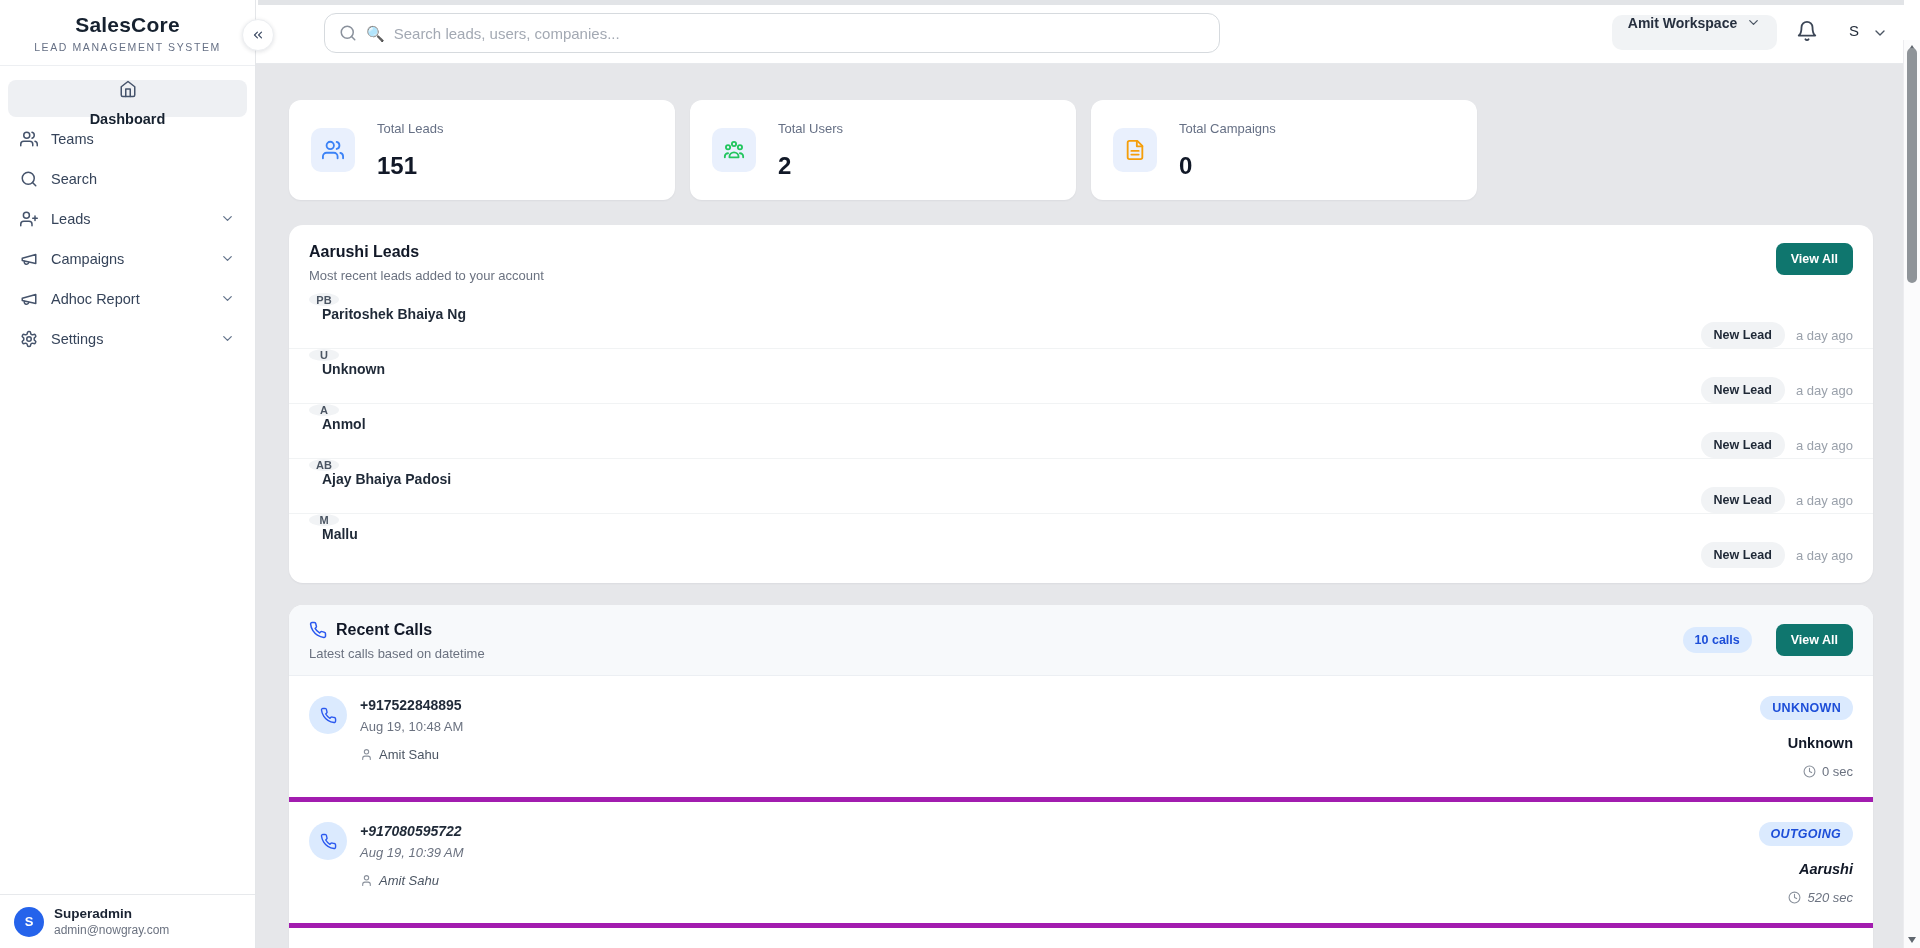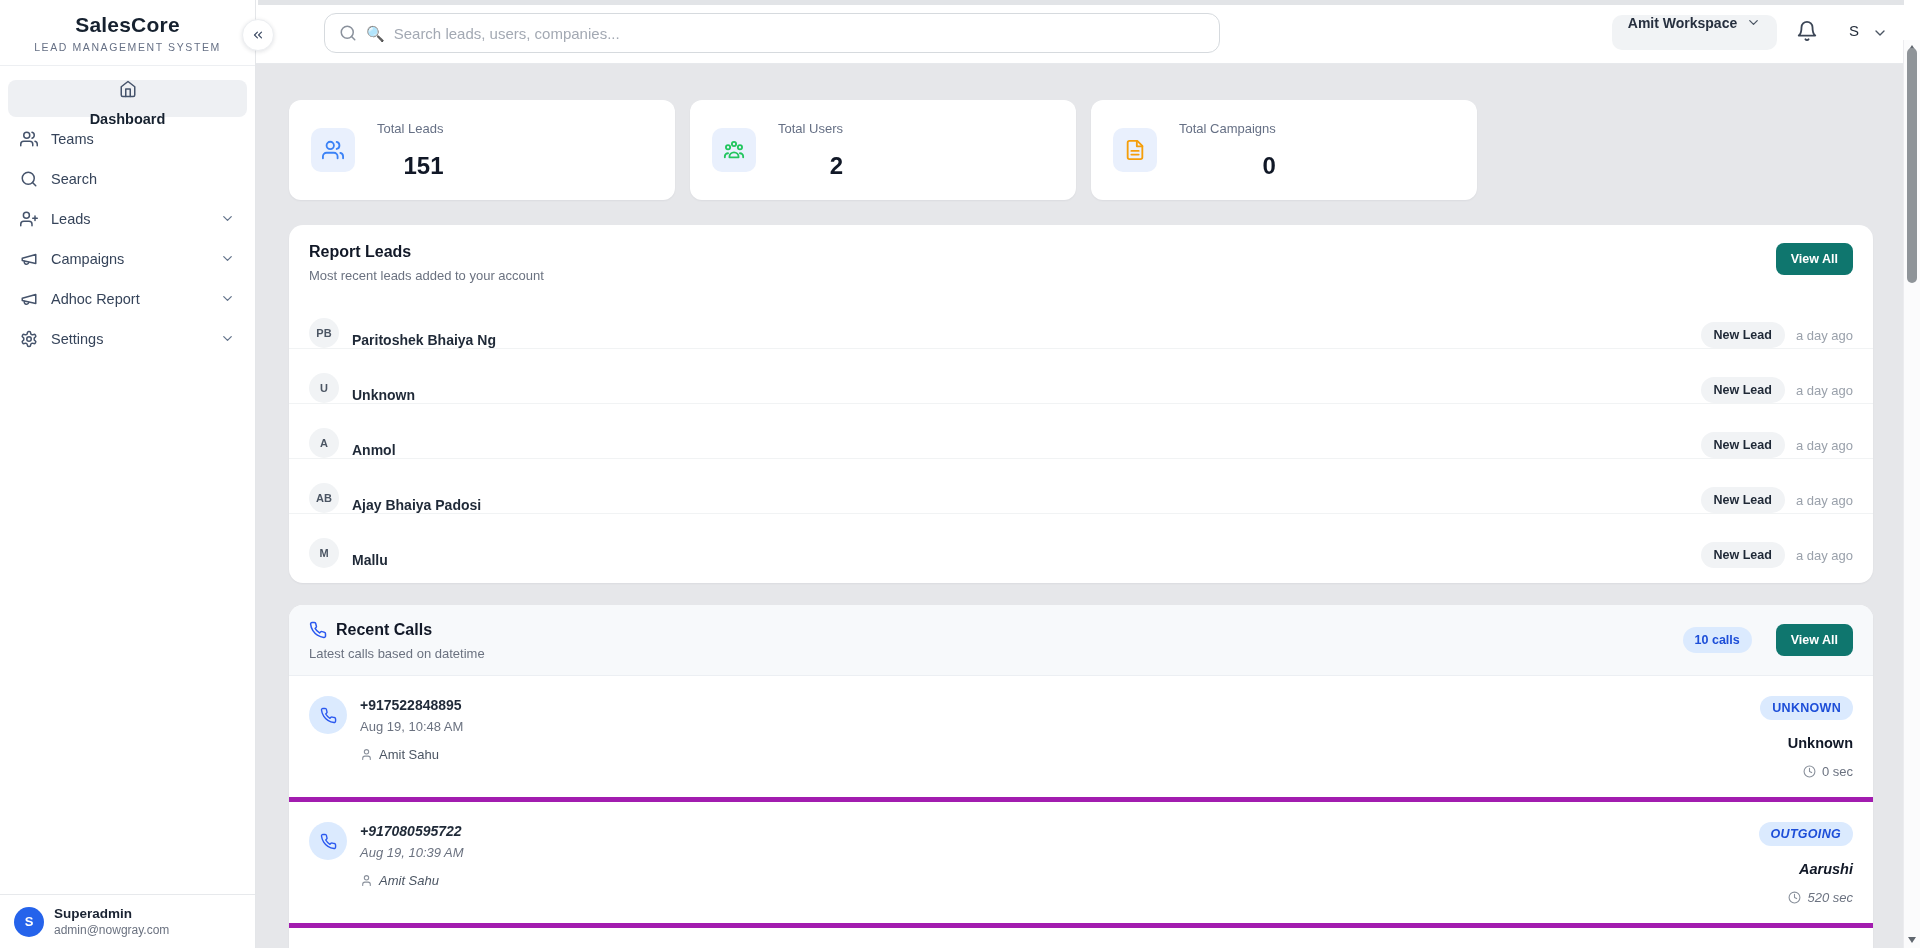--- a/index.html
+++ b/index.html
@@ -70,21 +70,21 @@
   }
   .workspace-btn .i { width:15px; height:15px; color:#4b5563; }
   .bell-btn { position:absolute; left:1796px; top:20px; width:22px; height:22px; color:#3c4656; z-index:12; cursor:pointer; }
   .user-initial { position:absolute; left:1849px; top:22px; font-size:15px; color:#1f2937; z-index:12; cursor:pointer; }
   .user-caret { position:absolute; left:1872px; top:25px; width:16px; height:16px; color:#4b5563; z-index:12; cursor:pointer; }
 
   
   .stats-row { position:absolute; left:289px; top:100px; width:1584px; display:flex; gap:15px; }
   .stat-card {
     width:386px; height:100px; background:#fff; border-radius:12px;
-    box-shadow:0 1px 2px rgba(16,24,40,.05); display:flex; align-items:center; gap:22px; padding:0 22px;text-align:right;
+    box-shadow:0 1px 2px rgba(16,24,40,.05); display:flex; align-items:center; gap:22px; padding:0 22px;
   }
   .stat-icon-box {
     width:44px; height:44px; border-radius:10px; background:#e9f0fd;
     display:flex; align-items:center; justify-content:center;
   }
   .stat-icon-box .i { width:22px; height:22px; }
   .stat-label { font-size:13px; color:#667085; }
   .stat-value { font-size:24px; font-weight:bold; color:#111827; margin-top:16px; }
 
   
@@ -95,21 +95,21 @@
   .btn-primary {
     background:#0f766e; color:#fff; font-size:12.5px; font-weight:bold;
     border:none; border-radius:8px; padding:9px 15px; cursor:pointer;
   }
 
   
   .leads-card { top:225px; height:358px; }
   .leads-head { display:flex; align-items:flex-start; justify-content:space-between; padding:18px 20px 10px; }
   .panel-title { font-size:16px; font-weight:bold; color:#111827; }
   .panel-sub { font-size:13px; color:#6b7280; margin-top:7px; }
-  .lead-row { display:flex; align-items:flex-end; height:55px; padding:0 20px; cursor:pointer; }
+  .lead-row { display:flex; align-items:flex-start; height:55px; padding:0 20px; cursor:pointer;flex-direction:column; }
   .lead-row + .lead-row { border-top:1px solid #f1f3f4; }
   .lead-avatar {
     width:30px; height:30px; border-radius:50%; background:#f1f3f5; color:#4b5563;
     font-size:11px; font-weight:bold; display:flex; align-items:center; justify-content:center;
   }
   .lead-name { font-size:14px; font-weight:bold; color:#1f2937; margin-left:13px; }
   .lead-right { margin-left:auto; display:flex; align-items:center; gap:11px; }
   .pill-gray { background:#f1f3f5; color:#1f2937; font-size:12.5px; font-weight:bold; padding:6px 13px; border-radius:999px; }
   .lead-time { font-size:13px; color:#9aa1ab; }
 
@@ -352,21 +352,21 @@
       <div>
         <div class="stat-label">Total Campaigns</div>
         <div class="stat-value">0</div>
       </div>
     </div>
 </div>
 
 <section class="panel leads-card">
   <div class="leads-head">
     <div>
-      <div class="panel-title">Report Leads</div>
+      <div class="panel-title">Aarushi Leads</div>
       <div class="panel-sub">Most recent leads added to your account</div>
     </div>
     <button class="btn-primary">View All</button>
   </div>
   <div>
     <div class="lead-row">
         <div class="lead-avatar">PB</div>
         <div class="lead-name">Paritoshek Bhaiya Ng</div>
         <div class="lead-right">
           <span class="pill-gray">New Lead</span>

